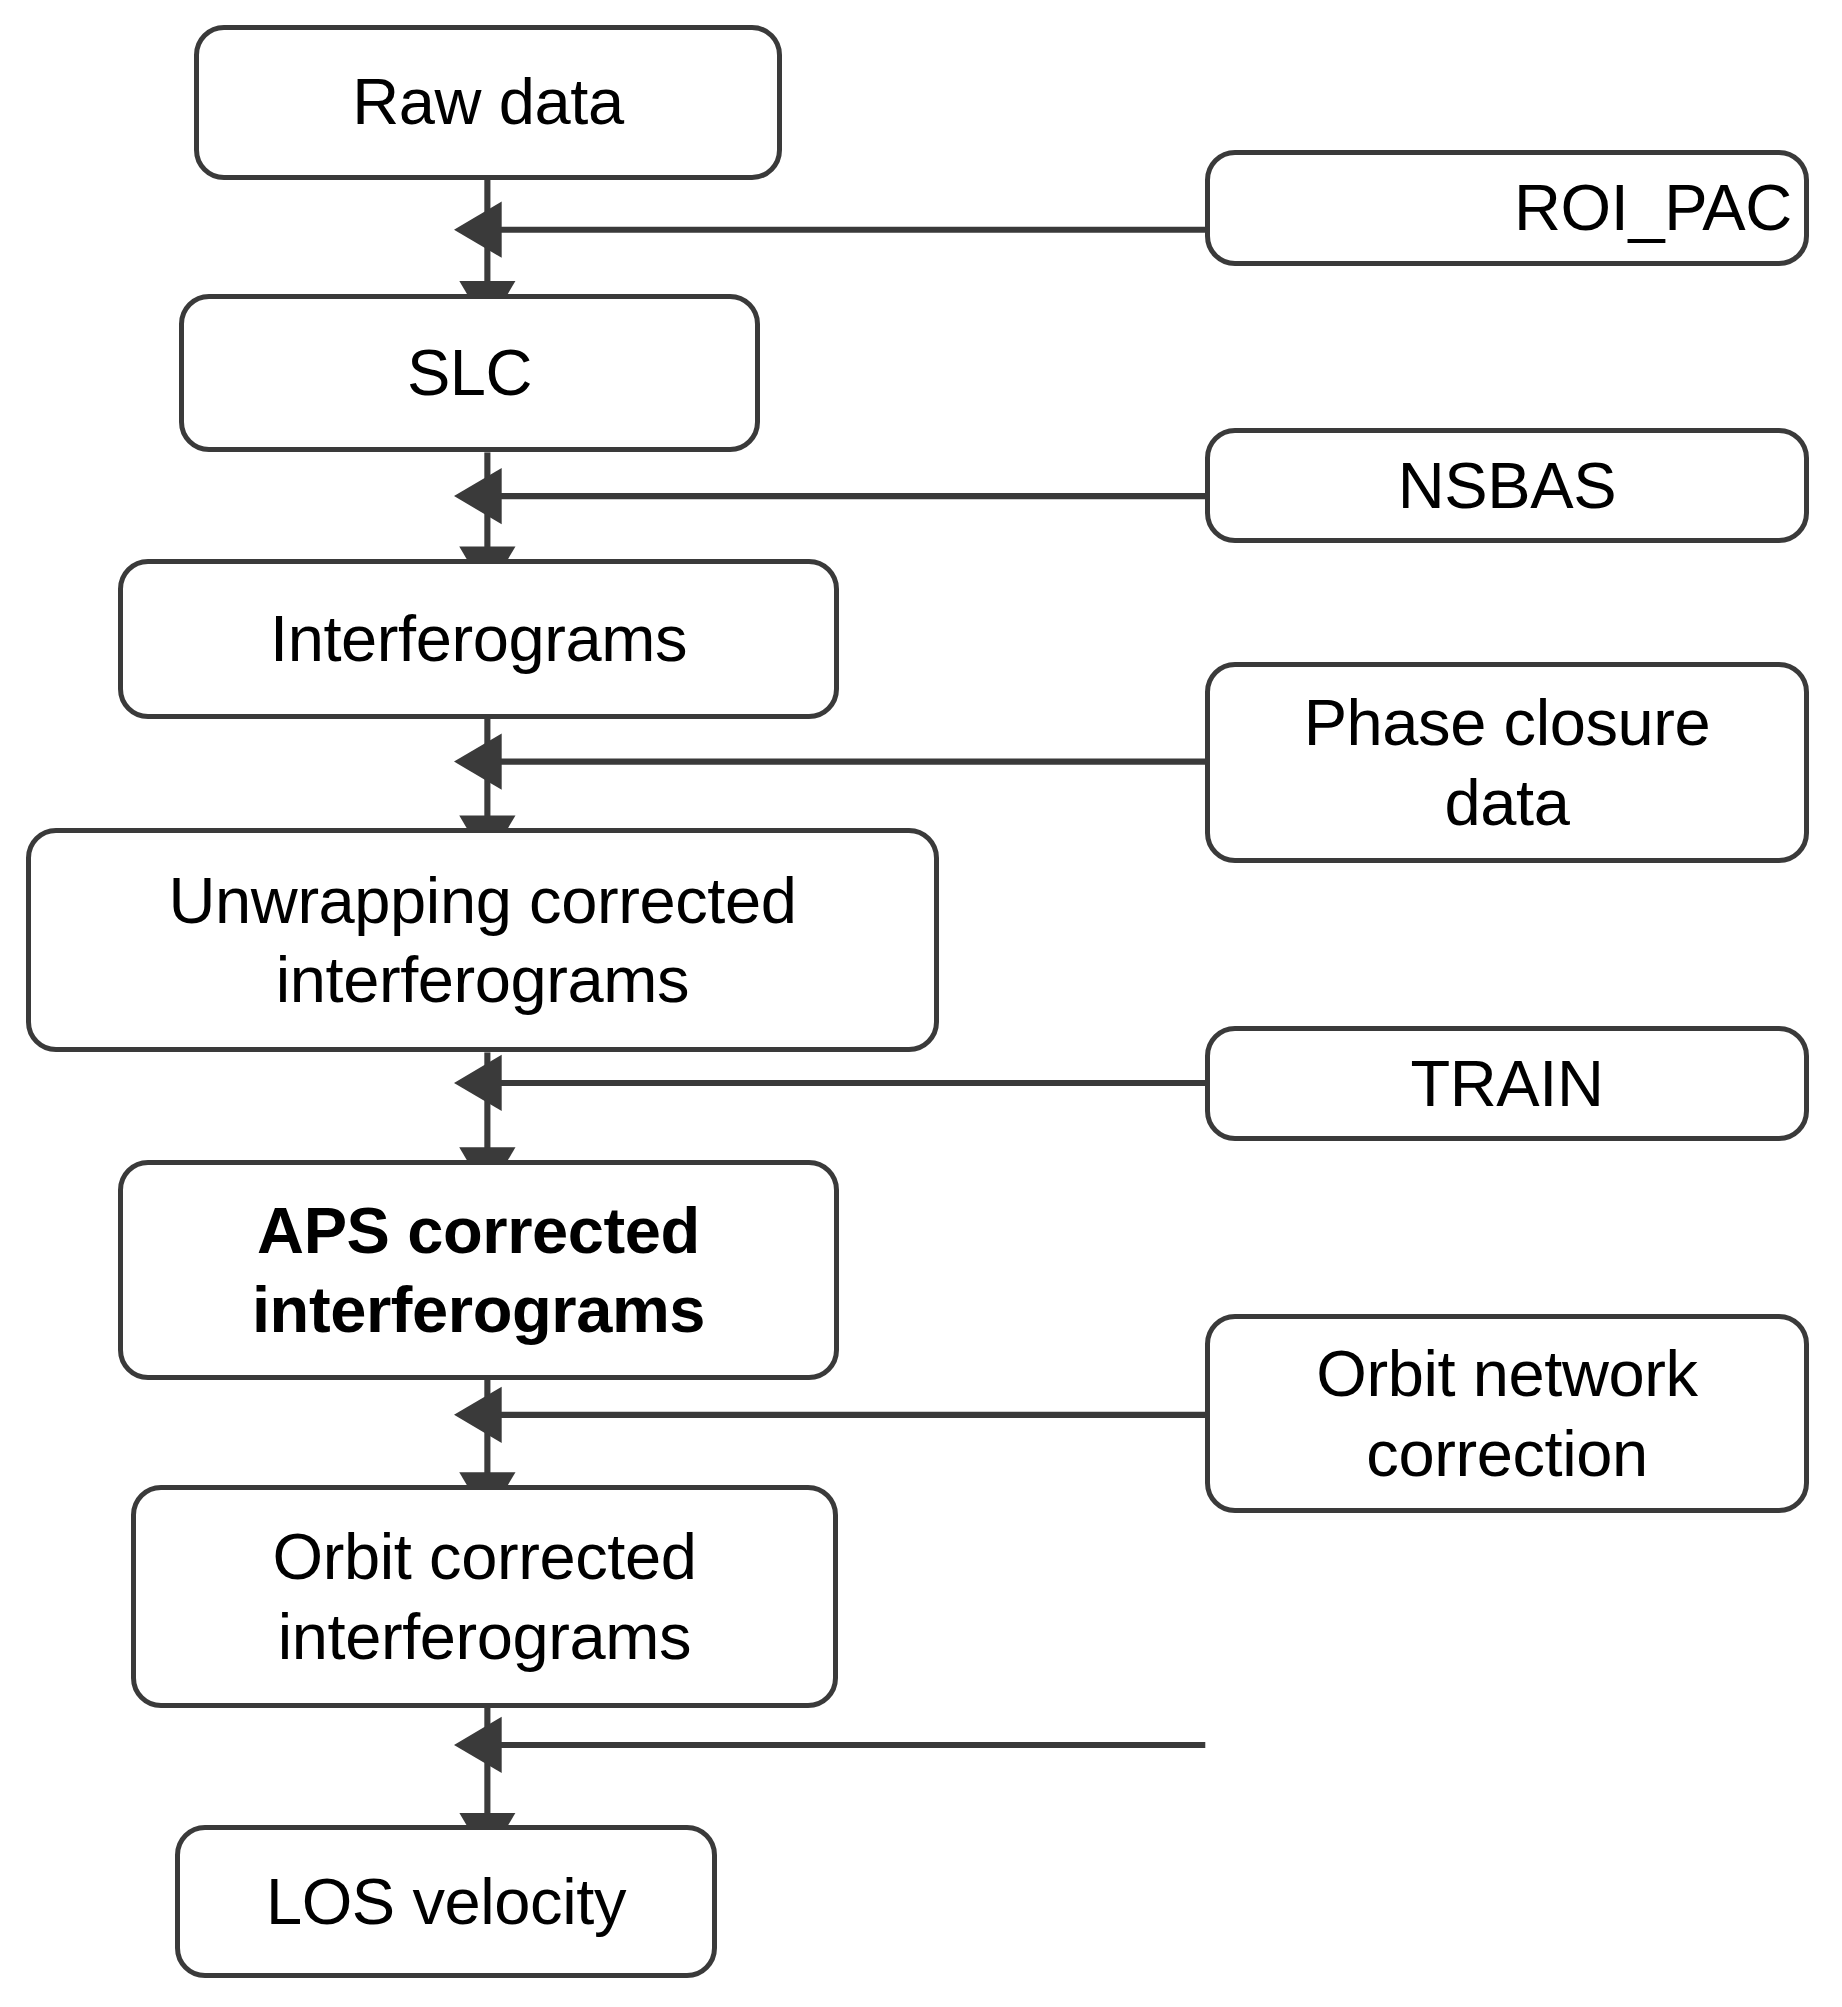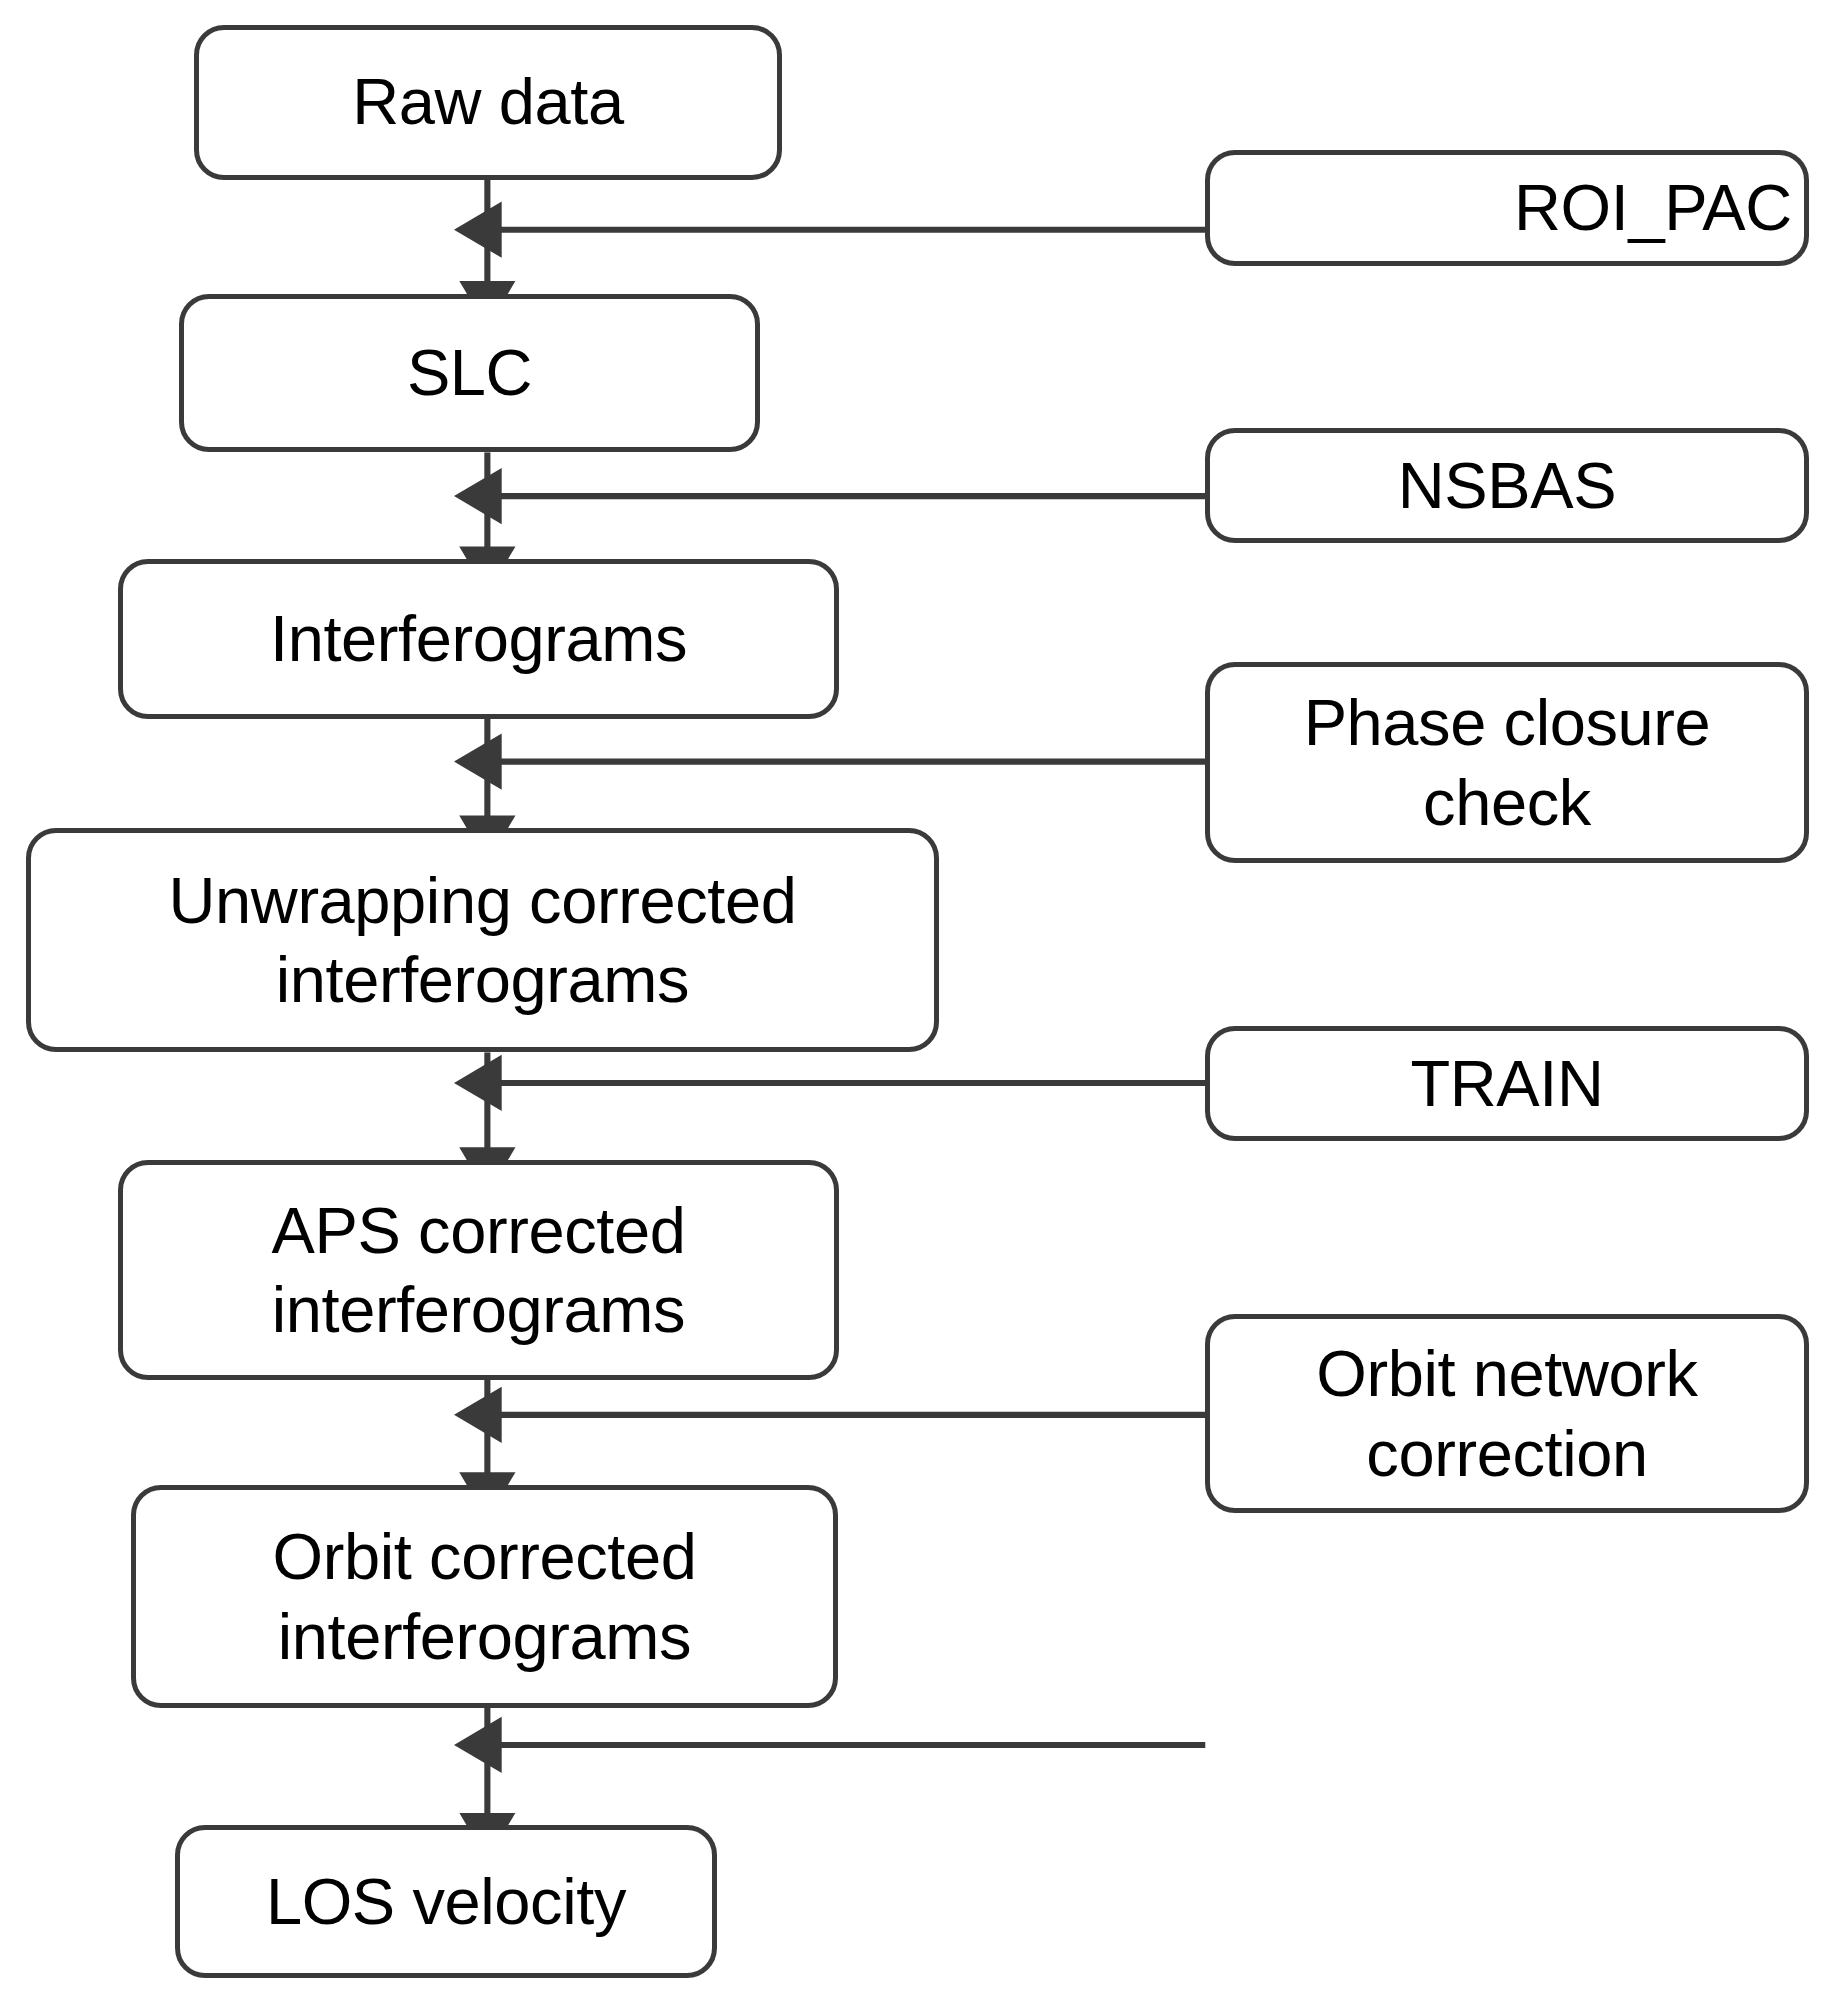--- a/index.html
+++ b/index.html
@@ -110,21 +110,21 @@
 
   <div class="node-box" style="left:118px; top:559px; width:721px; height:160px;">
     <span class="node-label">Interferograms</span>
   </div>
 
   <div class="node-box" style="left:26px; top:828px; width:913px; height:224px;">
     <span class="node-label">Unwrapping corrected
 interferograms</span>
   </div>
 
-  <div class="node-box" style="left:118px; top:1160px; width:721px; height:220px;">
+  <div class="node-box" style="left:118px; top:1160px; width:721px; height:220px;font-weight:bold;">
     <span class="node-label">APS corrected
 interferograms</span>
   </div>
 
   <div class="node-box" style="left:131px; top:1485px; width:707px; height:223px;">
     <span class="node-label">Orbit corrected
 interferograms</span>
   </div>
 
   <div class="node-box" style="left:175px; top:1825px; width:542px; height:153px;">
@@ -134,21 +134,21 @@
   <div class="node-box" style="left:1205px; top:150px; width:604px; height:116px;text-align:right;">
     <span class="node-label">ROI_PAC</span>
   </div>
 
   <div class="node-box" style="left:1205px; top:428px; width:604px; height:115px;">
     <span class="node-label">NSBAS</span>
   </div>
 
   <div class="node-box" style="left:1205px; top:662px; width:604px; height:201px;">
     <span class="node-label">Phase closure
-check</span>
+data</span>
   </div>
 
   <div class="node-box" style="left:1205px; top:1026px; width:604px; height:115px;">
     <span class="node-label">TRAIN</span>
   </div>
 
   <div class="node-box" style="left:1205px; top:1314px; width:604px; height:199px;">
     <span class="node-label">Orbit network
 correction</span>
   </div>

